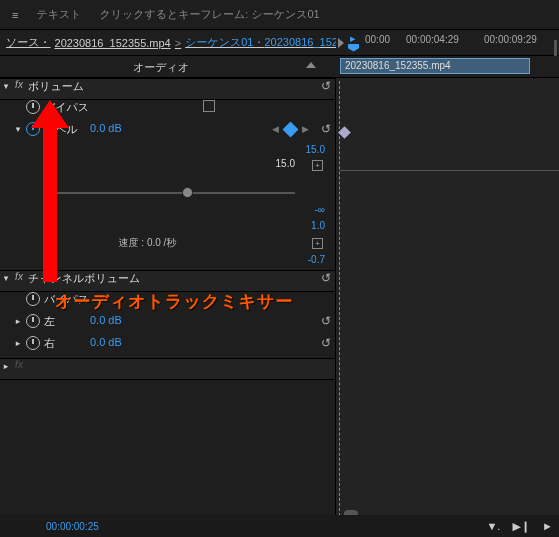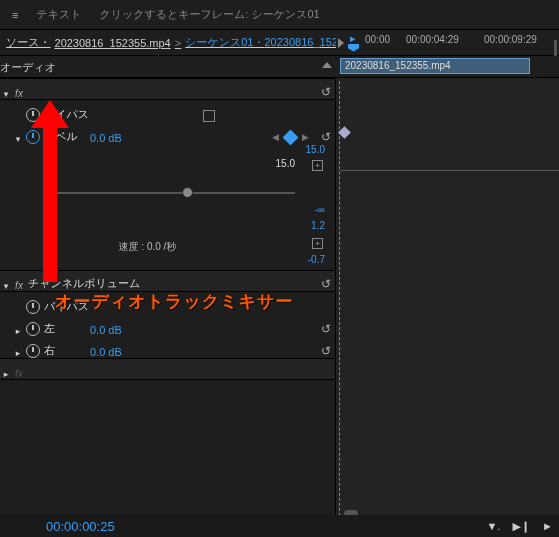--- a/index.html
+++ b/index.html
@@ -10,28 +10,28 @@
   .menu-icon { color: #aaa; padding-left:4px; }
   .srcbar { height: 26px; display: flex; align-items: center; border-bottom: 1px solid #000; font-size: 11px; }
   .src-left { width: 336px; display: flex; align-items: center; padding: 0 6px; gap: 4px; overflow: hidden; white-space: nowrap; text-decoration: underline; }
   .seqlink { color: #3a9cf0; }
   .play-tri { width: 0; height: 0; border-top: 5px solid transparent; border-bottom: 5px solid transparent; border-left: 6px solid #888; margin-left: 2px; }
   .timeline-head { flex: 1; position: relative; height: 26px; }
   .time-lbl { position: absolute; top: 4px; color: #aaa; font-size: 10px; }
   .playhead { position: absolute; left: 6px; top: 2px; color: #3a9cf0; font-size: 11px; }
   .playhead-mark { position: absolute; left: 4px; top: 14px; width: 11px; height: 8px; background:#3a9cf0; clip-path: polygon(0 0,100% 0,100% 60%,50% 100%,0 60%); }
   .clipbar-row { height:22px; display:flex; border-bottom:1px solid #000;}
-  .clipbar-left { width:336px; padding:4px 0;}
+  .clipbar-left { width:336px; padding:4px 16px;text-align:center;}
   .clipbar-tl { flex:1; position:relative; padding-top:2px;}
   .clip-seg { position:absolute; left:4px; top:2px; width:190px; height:16px; background:#3e5e7a; border:1px solid #6aa0cf; color:#ddd; font-size:10px; padding:1px 4px; overflow:hidden;}
   .up-tri { width:0;height:0;border-left:5px solid transparent;border-right:5px solid transparent;border-bottom:6px solid #888; float:right; margin-top:2px; margin-right:4px;}
   .main { display:flex; height: 442px; }
   .params { width:336px; border-right:1px solid #000; }
   .tl { flex:1; position:relative; background:#232323;}
-  .row { display:flex; align-items:flex-end; height:22px; position:relative; }
+  .row { display:flex; align-items:flex-start; height:22px; position:relative; }
   .tw { width:12px; text-align:center; color:#ccc; }
   .tw::before { content:"▾"; font-size:9px; color:#ccc;}
   .tw.closed::before { content:"▸";}
   .fx { width:14px; color:#aaa; font-style:italic; font-size:10px; text-align:center;}
   .stopwatch { width:14px; height:14px; border:1.4px solid #bbb; border-radius:50%; position:relative; margin:0 2px;}
   .stopwatch::after { content:""; position:absolute; left:5px; top:2px; width:1.5px; height:5px; background:#bbb;}
   .stopwatch.blue { border-color:#3a9cf0;} .stopwatch.blue::after{background:#3a9cf0;}
   .label { flex:1; padding-left:2px; color:#ddd;}
   .chk { width:12px; height:12px; border:1px solid #888; }
   .val { color:#3a9cf0; min-width:40px;}
@@ -51,21 +51,21 @@
   .kf-diamond { position:absolute; width:9px;height:9px; transform:rotate(45deg); background:#aac; left:4px; top:6px;}
   .tl-line { position:absolute; left:0; right:0; top:10px; height:1px; background:#555;}
   .dash { position:absolute; left:3px; top:3px; height:14px; border-left:1px dashed #3a9cf0;}
   .overlay-arrow { position:absolute; left:35px; top:100px; width:30px; height:200px; pointer-events:none; z-index:10;}
   .ov-stem { position:absolute; left:8px; top:22px; width:14px; height:160px; background:#ff0000;}
   .ov-head { position:absolute; left:-4px; top:0; width:0;height:0;border-left:19px solid transparent;border-right:19px solid transparent;border-bottom:28px solid #ff0000;}
   .overlay-text { position:absolute; left:55px; top:288px; color:#ff5900; font-weight:800; font-size:17px; line-height:1.6; z-index:11; text-shadow:0 0 2px #402000, 1px 1px 0 #000; letter-spacing:1px;}
   .hscroll { position:absolute; bottom:60px; left:0; right:0; height:8px;}
   .hscroll .bar { position:absolute; left:8px; width:14px; height:8px; background:#555; border-radius:4px;}
   .btmbar { position:absolute; bottom:0; left:0; right:0; height:22px; background:#1a1a1a; display:flex; align-items:center; padding:0 6px; justify-content:space-between;}
-  .tc { color:#3a9cf0; font-size:13px;padding-left:40px;}
+  .tc { color:#3a9cf0; font-size:10px;padding-left:40px;}
   .btmicons { display:flex; gap:12px; color:#ccc;}
   .small-handle { position:absolute; right:2px; top:10px; width:3px; height:16px; background:#555;}
 </style>
 </head>
 <body>
 
 <div class="tabbar">
   <span class="menu-icon">≡</span>
   <span class="tab">テキスト</span>
   <span class="tab">クリックするとキーフレーム: シーケンス01</span>
@@ -98,20 +98,21 @@
     <div class="clip-seg">20230816_152355.mp4</div>
   </div>
 </div>
 
 <div class="main">
   <div class="params">
 
     <div class="row hdr">
       <span class="tw"></span>
       <span class="fx">fx</span>
+      <span class="label">ボリューム</span>
       <span class="rightctl">
           <span class="reset">↺</span>
         </span>
     </div>
 
     <div class="row" style="padding-left:24px">
       <span class="stopwatch"></span>
       <span class="label">バイパス</span>
       <span class="chk" style="margin-right:120px"></span>
     </div>
@@ -132,21 +133,21 @@
     <div class="nums">15.0</div>
     <div class="row" style="padding-left:40px;padding-right:40px">
       <span style="position:absolute;right:40px;top:-2px;color:#ddd;font-size:10px">15.0</span>
       <span class="plusbox" style="position:absolute;right:6px;top:0px">+</span>
     </div>
     <div class="row slider">
       <div class="slider-track"></div>
       <div class="slider-thumb" style="left:182px"></div>
     </div>
     <div class="nums">-∞</div>
-    <div class="nums">1.2</div>
+    <div class="nums">1.0</div>
     <div class="row" style="height:18px">
       <span class="speed" style="flex:1">速度 : 0.0 /秒</span>
       <span class="plusbox" style="position:absolute;right:6px;top:2px">+</span>
     </div>
     <div class="nums">-0.7</div>
 
     <div class="row hdr">
       <span class="tw"></span>
       <span class="fx">fx</span>
       <span class="label">チャンネルボリューム</span>

